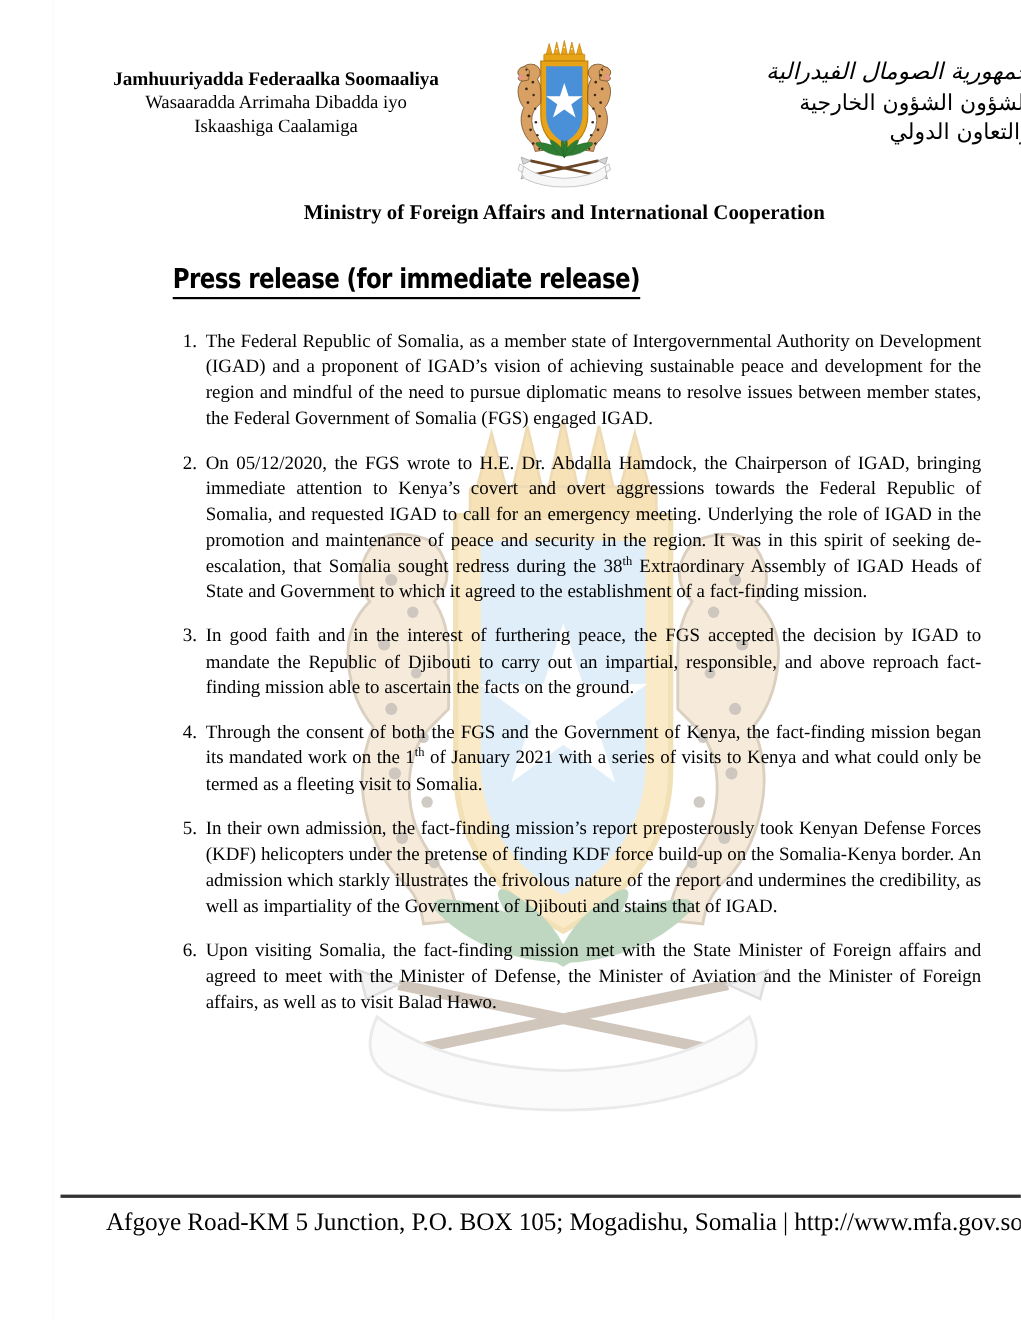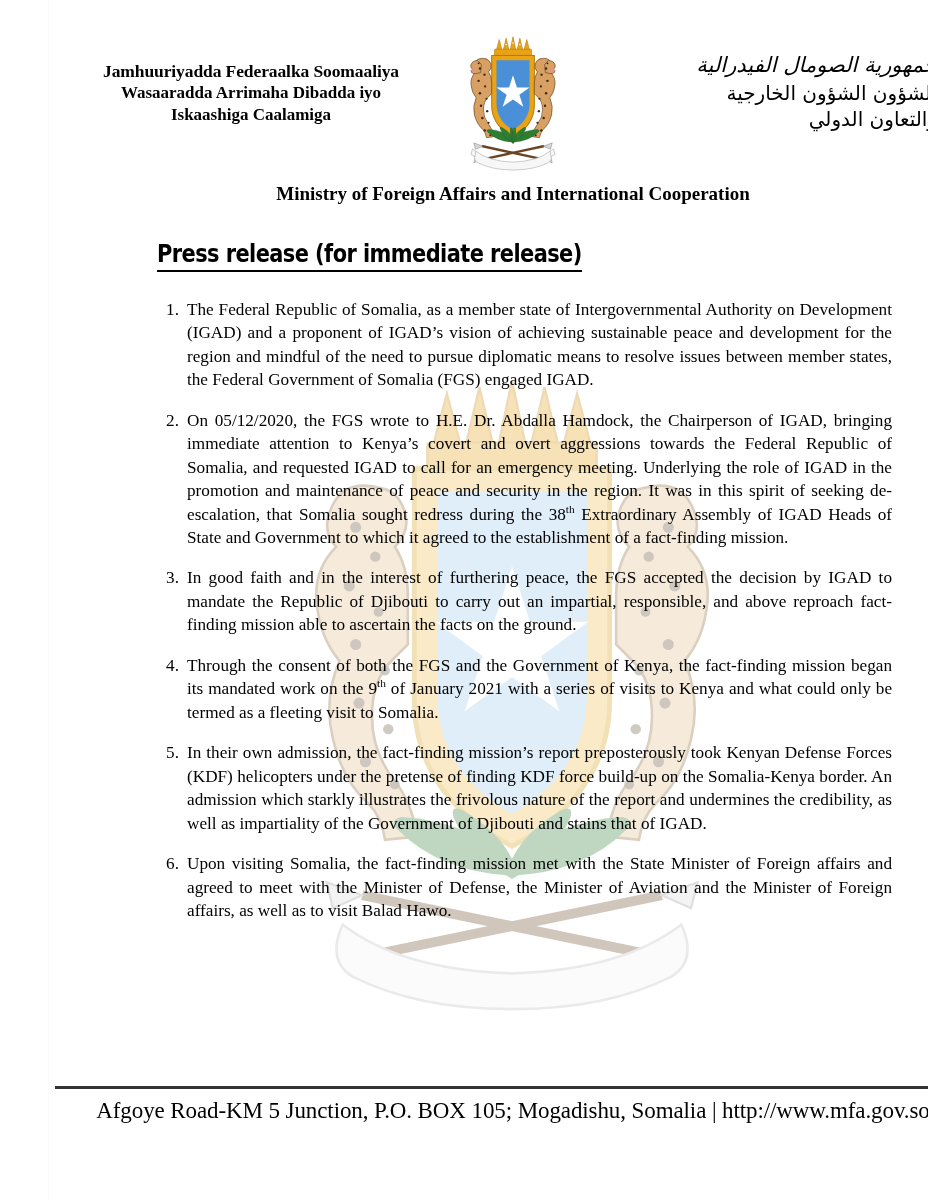--- a/index.html
+++ b/index.html
@@ -62,21 +62,21 @@
     line-height: 1.28;
   }
   .somali-line1 {
     font-size: 17.5px;
     font-weight: bold;
     letter-spacing: -0.1px;
     white-space: nowrap;
   }
   .somali-line2, .somali-line3 {
     font-size: 17px;
-    font-weight: bold;
+    font-weight: normal;
   }
 
   .arabic-block {
     position: absolute;
     right: 40px;
     top: 52px;
     width: 340px;
     text-align: right;
     direction: rtl;
     line-height: 1.32;
@@ -407,21 +407,21 @@
 
       <li class="item">
         <span class="num">2.</span><span>On 05/12/2020, the FGS wrote to H.E. Dr. Abdalla Hamdock, the Chairperson of IGAD, bringing immediate attention to Kenya’s covert and overt aggressions towards the Federal Republic of Somalia, and requested IGAD to call for an emergency meeting. Underlying the role of IGAD in the promotion and maintenance of peace and security in the region. It was in this spirit of seeking de-escalation, that Somalia sought redress during the 38</span><sup>th</sup><span> Extraordinary Assembly of IGAD Heads of State and Government to which it agreed to the establishment of a fact-finding mission.</span>
       </li>
 
       <li class="item">
         <span class="num">3.</span><span>In good faith and in the interest of furthering peace, the FGS accepted the decision by IGAD to mandate the Republic of Djibouti to carry out an impartial, responsible, and above reproach fact-finding mission able to ascertain the facts on the ground.</span>
       </li>
 
       <li class="item">
-        <span class="num">4.</span><span>Through the consent of both the FGS and the Government of Kenya, the fact-finding mission began its mandated work on the 9</span><sup>th</sup><span> of January 2021 with a series of visits to Kenya and what could only be termed as a fleeting visit to Somalia.</span>
+        <span class="num">4.</span><span>Through the consent of both the FGS and the Government of Kenya, the fact-finding mission began its mandated work on the 1</span><sup>th</sup><span> of January 2021 with a series of visits to Kenya and what could only be termed as a fleeting visit to Somalia.</span>
       </li>
 
       <li class="item">
         <span class="num">5.</span><span>In their own admission, the fact-finding mission’s report preposterously took Kenyan Defense Forces (KDF) helicopters under the pretense of finding KDF force build-up on the Somalia-Kenya border. An admission  which starkly illustrates the frivolous nature of the report and undermines the credibility, as well as impartiality of the Government of Djibouti and stains that of IGAD.</span>
       </li>
 
       <li class="item">
         <span class="num">6.</span><span>Upon visiting Somalia, the fact-finding mission met with the State Minister of Foreign affairs and agreed to meet with the Minister of Defense, the Minister of Aviation and the Minister of Foreign affairs, as well as to visit Balad Hawo.</span>
       </li>
 

